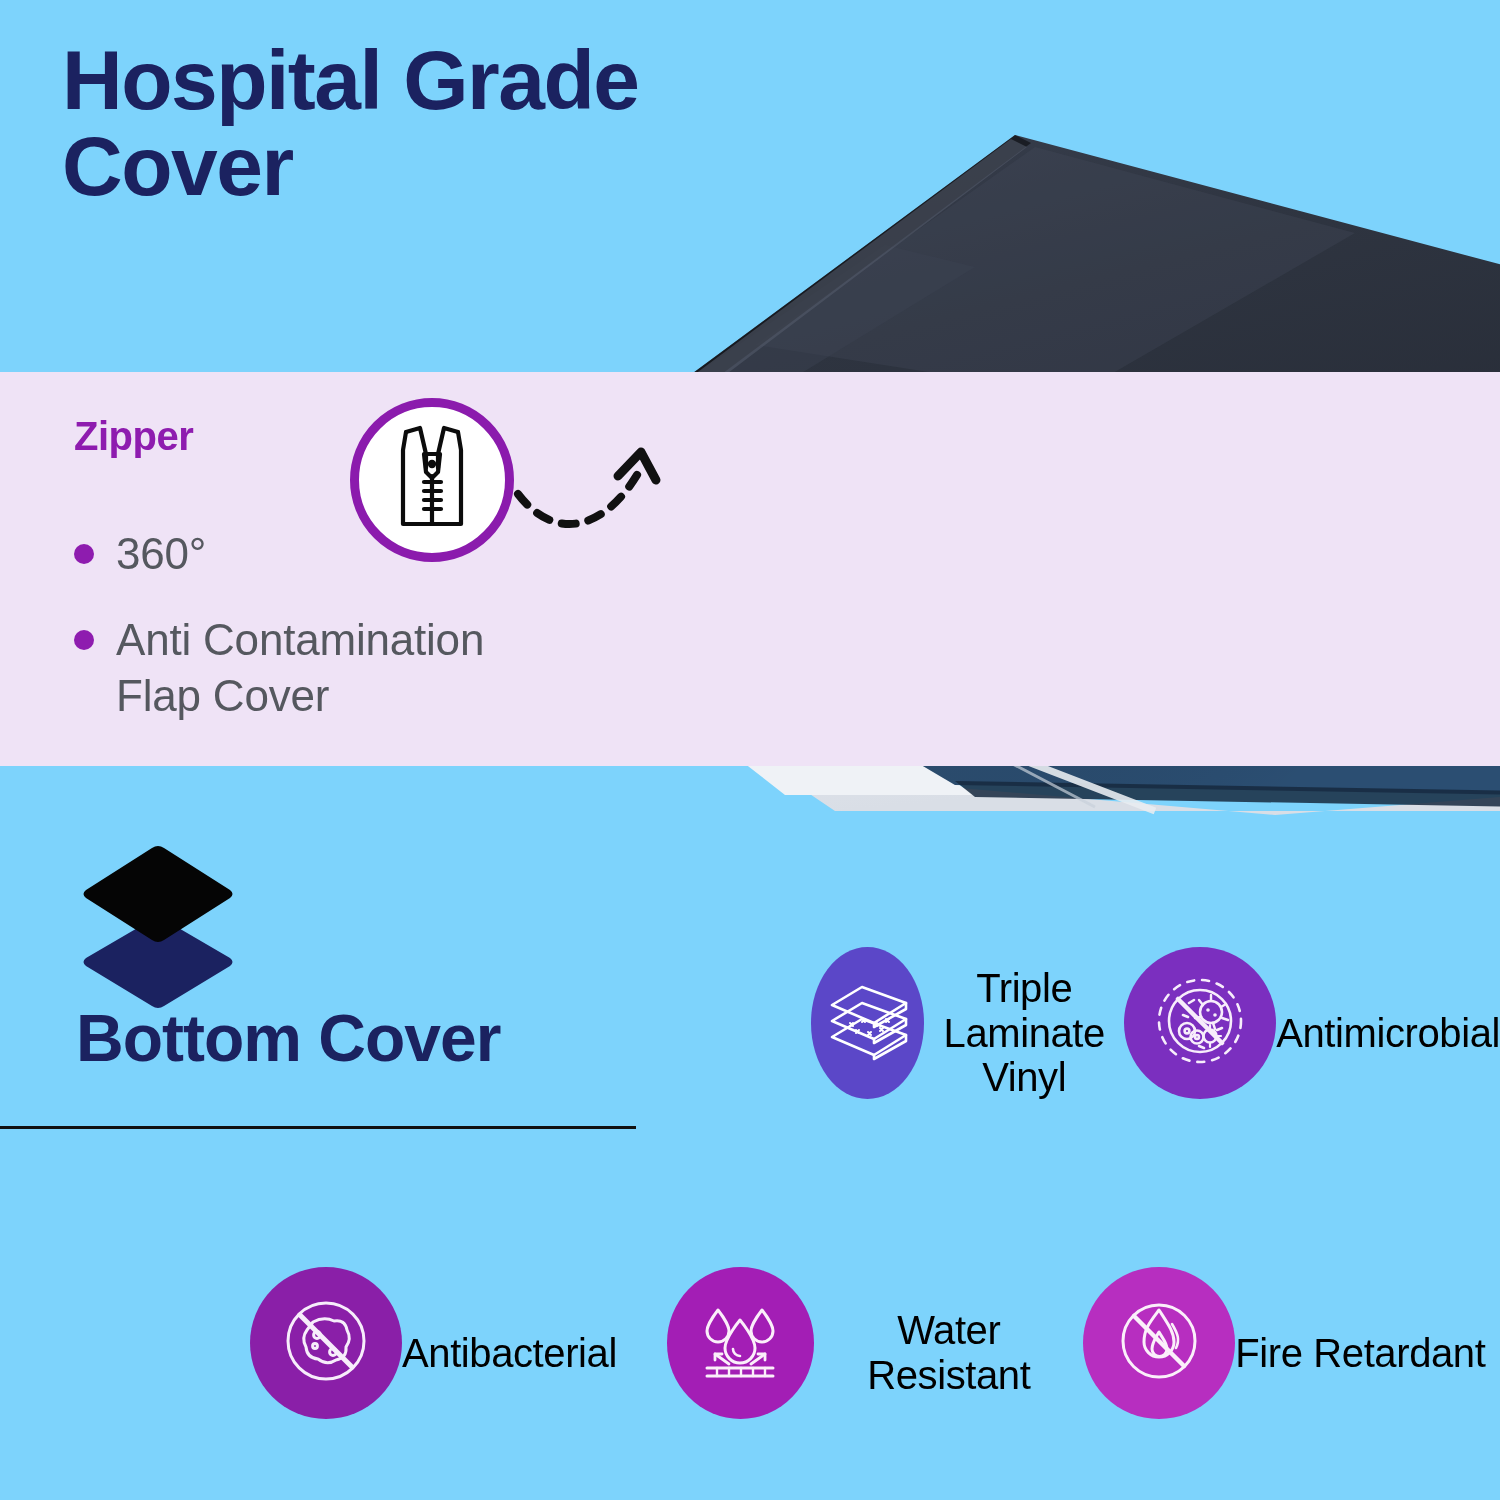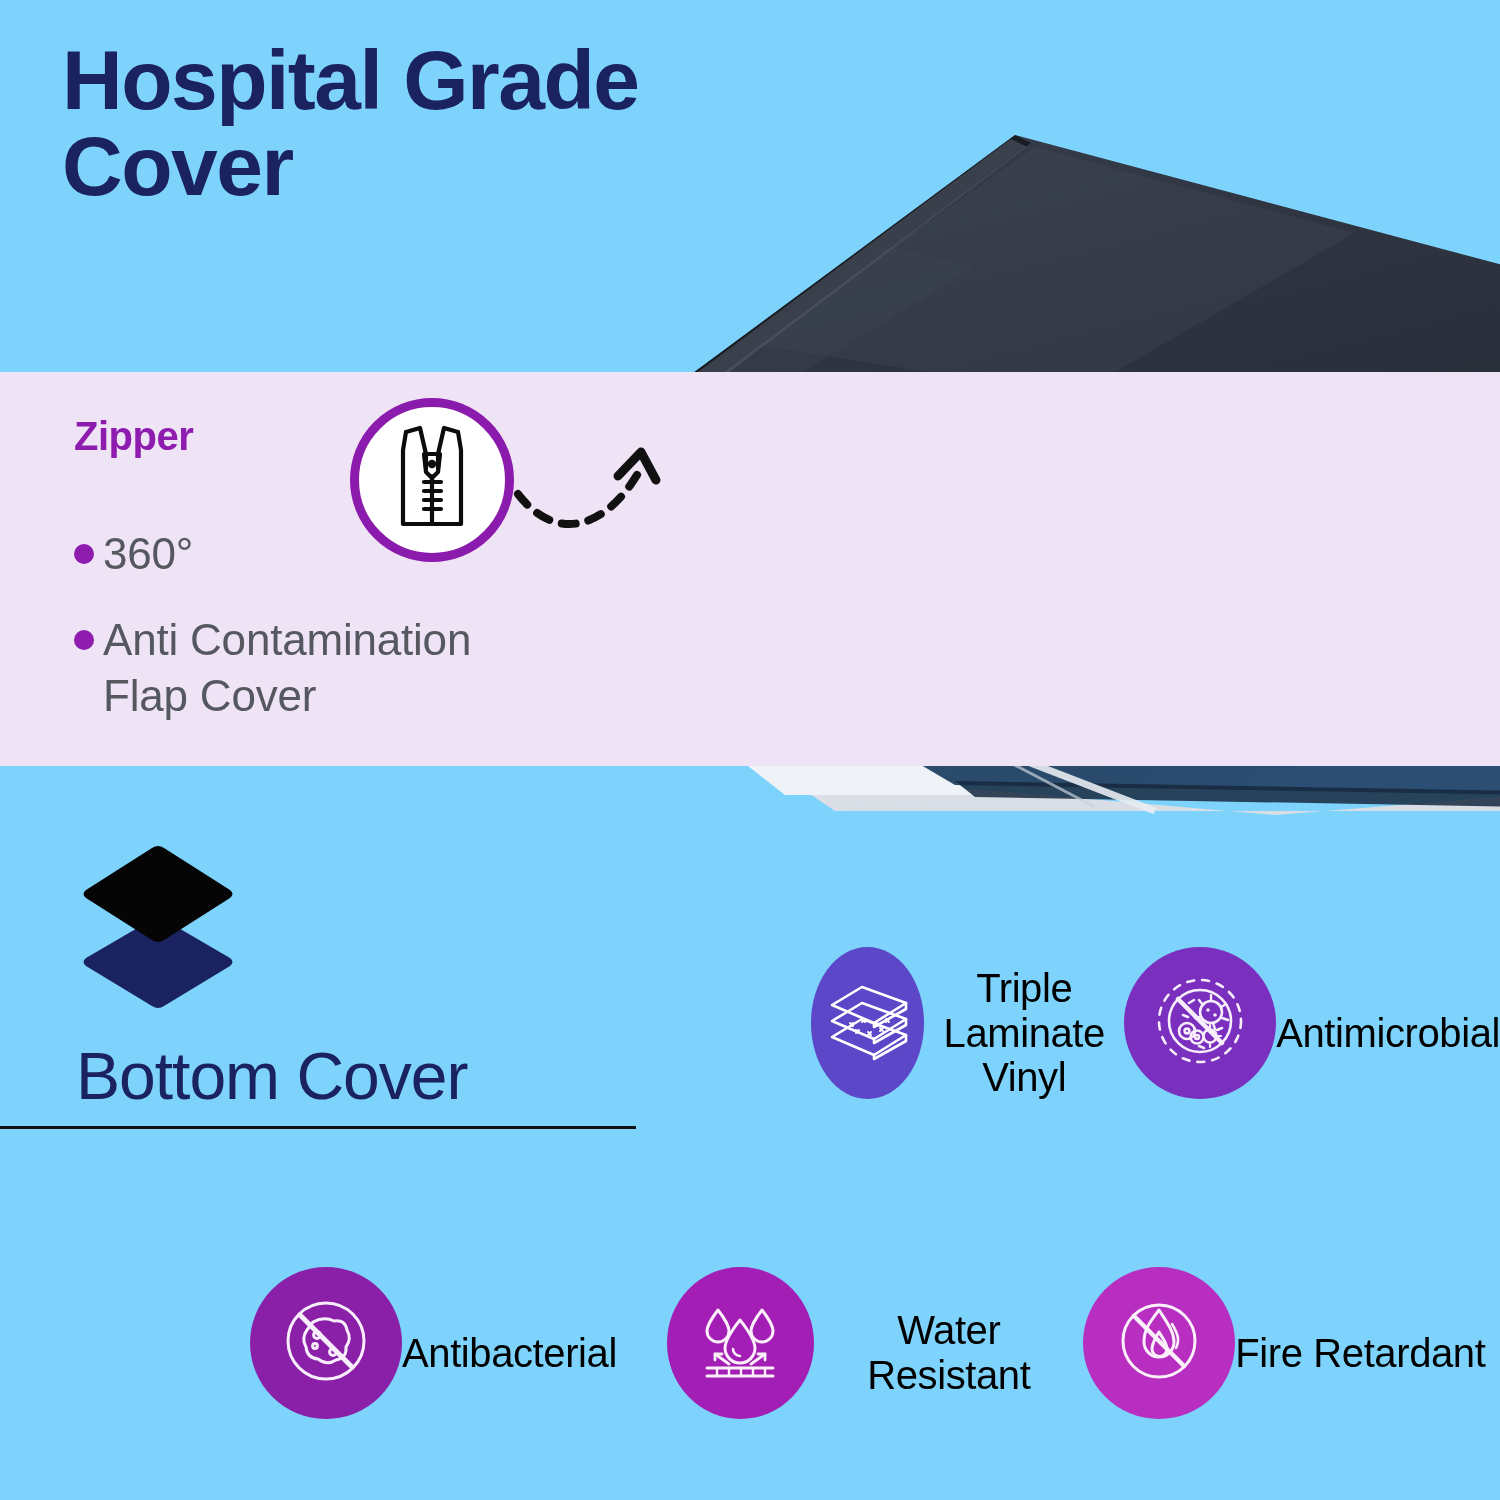--- a/index.html
+++ b/index.html
@@ -53,21 +53,21 @@
     font-size: 40px;
     font-weight: 700;
     letter-spacing: -0.5px;
     color: #8E1CAF;
   }
   .bullet-row {
     position: absolute;
     left: 74px;
     display: flex;
     align-items: flex-start;
-    gap: 9px;
+    gap: 22px;
   }
   .bullet-dot {
     width: 20px; height: 20px;
     border-radius: 50%;
     background: #8E1CAF;
     flex: 0 0 auto;
     margin-top: 18px;
   }
   .bullet-text {
     font-size: 44px;
@@ -102,24 +102,23 @@
     position: absolute;
     left: 78px; top: 840px;
     width: 160px; height: 180px;
   }
 
   
   #bottom-cover-heading {
     position: absolute;
     left: 76px; top: 1000px;
     font-size: 66px;
-    font-weight: 400;
+    font-weight: 700;
     letter-spacing: -1px;
     color: #1B2260;
-    margin-top: 38px;
   }
   #bottom-divider {
     position: absolute;
     left: 0; top: 1126px;
     width: 636px; height: 3px;
     background: #111111;
   }
 
   
   #features {

